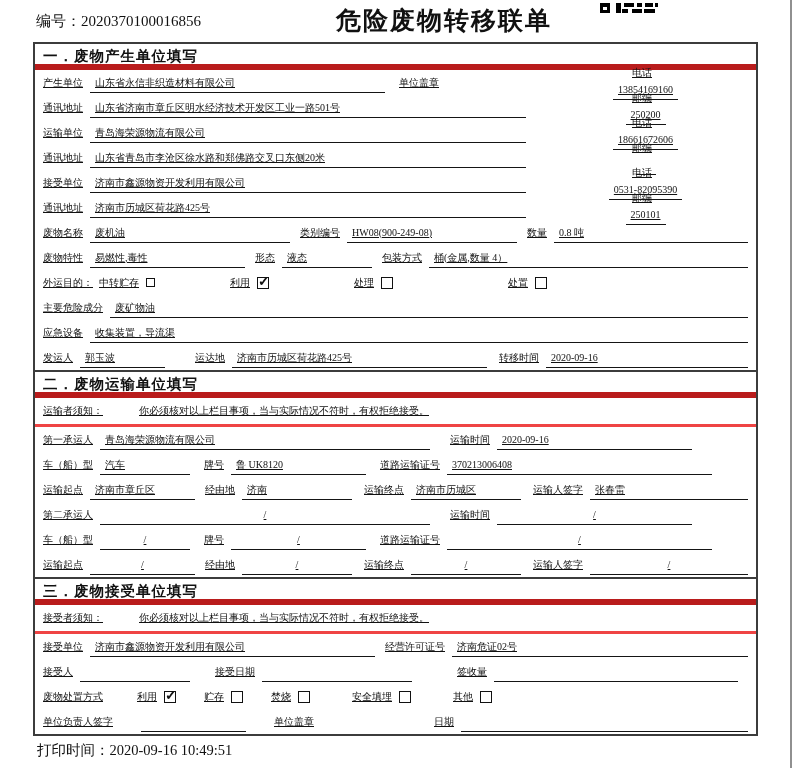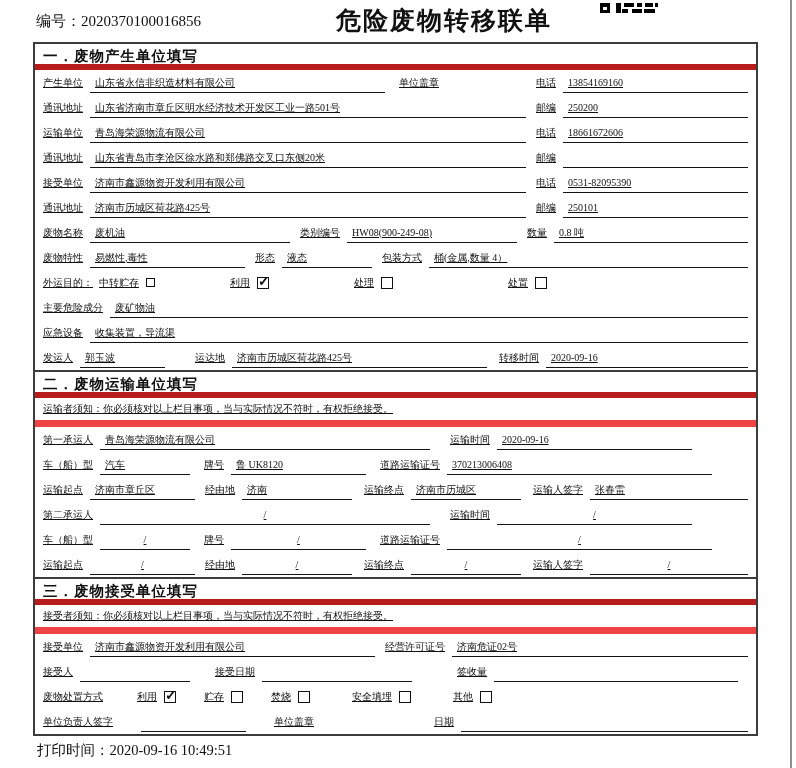--- a/index.html
+++ b/index.html
@@ -14,27 +14,27 @@
   .no-line { position:absolute; left:36px; top:12px; font-size:15px; white-space:nowrap; }
   .doc-title { position:absolute; left:336px; top:4px; font-size:25px; font-weight:bold; letter-spacing:2px; white-space:nowrap; }
   .qr { position:absolute; left:600px; top:0; }
 
   
   .form-wrap { position:absolute; left:33px; top:42px; width:725px; }
   .form { border:2px solid #3c3c3c; background:#fff; }
   .section + .section { border-top:2px solid #3c3c3c; }
   .sec-head { height:26px; line-height:25px; padding-left:8px; font-size:14.5px; font-weight:bold; border-bottom:6px solid #b91c1c; letter-spacing:1px; }
   .row { display:flex; align-items:center; height:25px; padding:0 8px 0 8px; font-size:10px; white-space:nowrap;text-decoration:underline; }
-  .notice-row { border-bottom:7px solid #ef4444; height:29px; }
+  .notice-row { border-bottom:3px solid #ef4444; height:29px;gap:36px; }
   .lbl { white-space:nowrap; flex:none; }
   .val { border-bottom:1px solid #151515; height:20px; line-height:19px; padding:0 5px; margin-left:7px; white-space:nowrap; overflow:hidden; flex:none; }
   .grow { flex:1 1 auto; min-width:20px; }
   .ctr { text-align:center; }
   .rcol { display:flex; align-items:center; margin-left:auto; flex:none; }
-  .rcol-tel { width:212px; }
+  .rcol-tel { width:212px;flex-direction:column; }
   .rcol-time { width:242px;margin-left:20px; }
   .w295{width:295px} .w200{width:200px} .w170{width:170px} .w155{width:155px} .w90{width:90px}
   .w85{width:85px} .w255{width:255px} .w330{width:330px} .w135{width:135px} .w105{width:105px}
   .w110{width:110px} .w150{width:150px} .w285{width:285px}
   .ml6{margin-left:6px} .ml10{margin-left:10px} .ml12{margin-left:12px} .ml14{margin-left:14px}
   .ml25{margin-left:25px} .ml28{margin-left:28px} .ml30{margin-left:30px} .ml34{margin-left:34px}
   .ml38{margin-left:28px} .ml42{margin-left:42px} .ml45{margin-left:45px} .ml75{margin-left:75px}
   .ml85{margin-left:85px} .ml115{margin-left:115px} .ml120{margin-left:120px} .mr10{margin-right:10px}
   .mr36{margin-right:36px}
 

